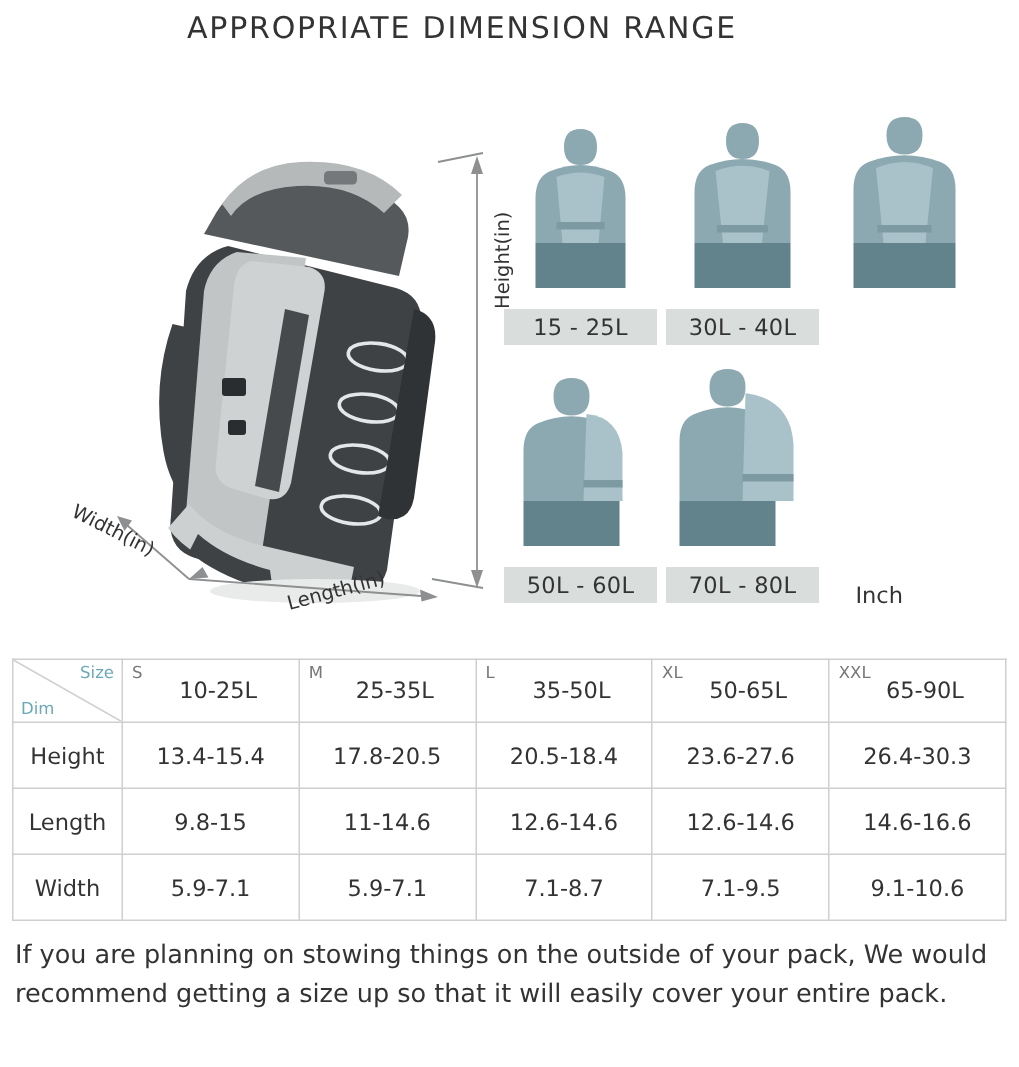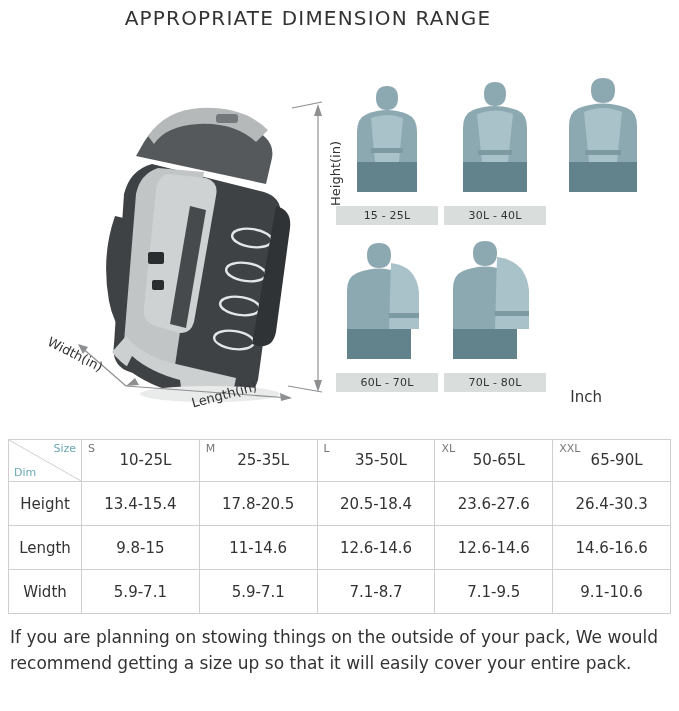--- a/index.html
+++ b/index.html
@@ -87,21 +87,21 @@
   .person-cell {
     width: 100%;
   }
   .person-art {
     height: 142px;
     position: relative;
   }
   .person-cap {
     background: #d9dedd;
     text-align: center;
-    font-size: 11px;
+    font-size: 15px;
     color: #333;
     padding: 3px 0 3px 0;
     letter-spacing: .2px;
   }
 
   
   .inch {
     position: absolute;
     right: 14px;
     top: 388px;
@@ -309,35 +309,35 @@
               <path d="M50 14 q-12 0 -12 12 q0 13 12 13 q12 0 12 -13 q0 -12 -12 -12z"></path>
               <path d="M26 44 q24 -9 48 0 q10 4 10 18 l0 36 l-68 0 l0 -36 q0 -14 10 -18z"></path>
               <rect x="16" y="98" width="68" height="30" fill="#62828c"></rect>
             </g>
             <path d="M31 48 q19 -8 38 0 l-5 50 l-28 0 z" fill="#a9c2c9"></path>
             <rect x="32" y="86" width="36" height="5" fill="#7d9aa3"></rect>
           </svg>
         </div>
       </div>
 
-
       <div class="person-cell">
         <div class="person-art">
           <svg width="100%" height="142" viewBox="0 0 100 142" preserveAspectRatio="xMidYMax meet" xmlns="http://www.w3.org/2000/svg">
             <g fill="#8ca8b1">
-              <path d="M42 12 q-12 0 -12 12 q0 13 12 13 q12 0 12 -13 q0 -12 -12 -12z"></path>
-              <path d="M20 42 q22 -9 44 0 q10 4 10 18 l0 38 l-64 0 l0 -38 q0 -14 10 -18z"></path>
-              <rect x="10" y="98" width="64" height="30" fill="#62828c"></rect>
+              <path d="M44 16 q-12 0 -12 12 q0 13 12 13 q12 0 12 -13 q0 -12 -12 -12z"></path>
+              <path d="M22 46 q22 -9 44 0 q10 4 10 18 l0 34 l-64 0 l0 -34 q0 -14 10 -18z"></path>
+              <rect x="12" y="98" width="64" height="30" fill="#62828c"></rect>
             </g>
-            <path d="M54 32 q26 3 28 30 l0 36 l-30 0 z" fill="#a9c2c9"></path>
-            <rect x="52" y="82" width="30" height="5" fill="#7d9aa3"></rect>
+            <path d="M54 40 q22 2 24 26 l0 32 l-26 0 z" fill="#a9c2c9"></path>
+            <rect x="52" y="84" width="26" height="5" fill="#7d9aa3"></rect>
           </svg>
         </div>
-        <div class="person-cap">60L - 70L</div>
+        <div class="person-cap">50L - 60L</div>
       </div>
+
 
       <div class="person-cell">
         <div class="person-art">
           <svg width="100%" height="142" viewBox="0 0 100 142" preserveAspectRatio="xMidYMax meet" xmlns="http://www.w3.org/2000/svg">
             <g fill="#8ca8b1">
               <path d="M40 10 q-12 0 -12 12 q0 13 12 13 q12 0 12 -13 q0 -12 -12 -12z"></path>
               <path d="M18 40 q22 -9 44 0 q10 4 10 18 l0 40 l-64 0 l0 -40 q0 -14 10 -18z"></path>
               <rect x="8" y="98" width="64" height="30" fill="#62828c"></rect>
             </g>
             <path d="M52 26 q30 4 32 34 l0 38 l-34 0 z" fill="#a9c2c9"></path>

